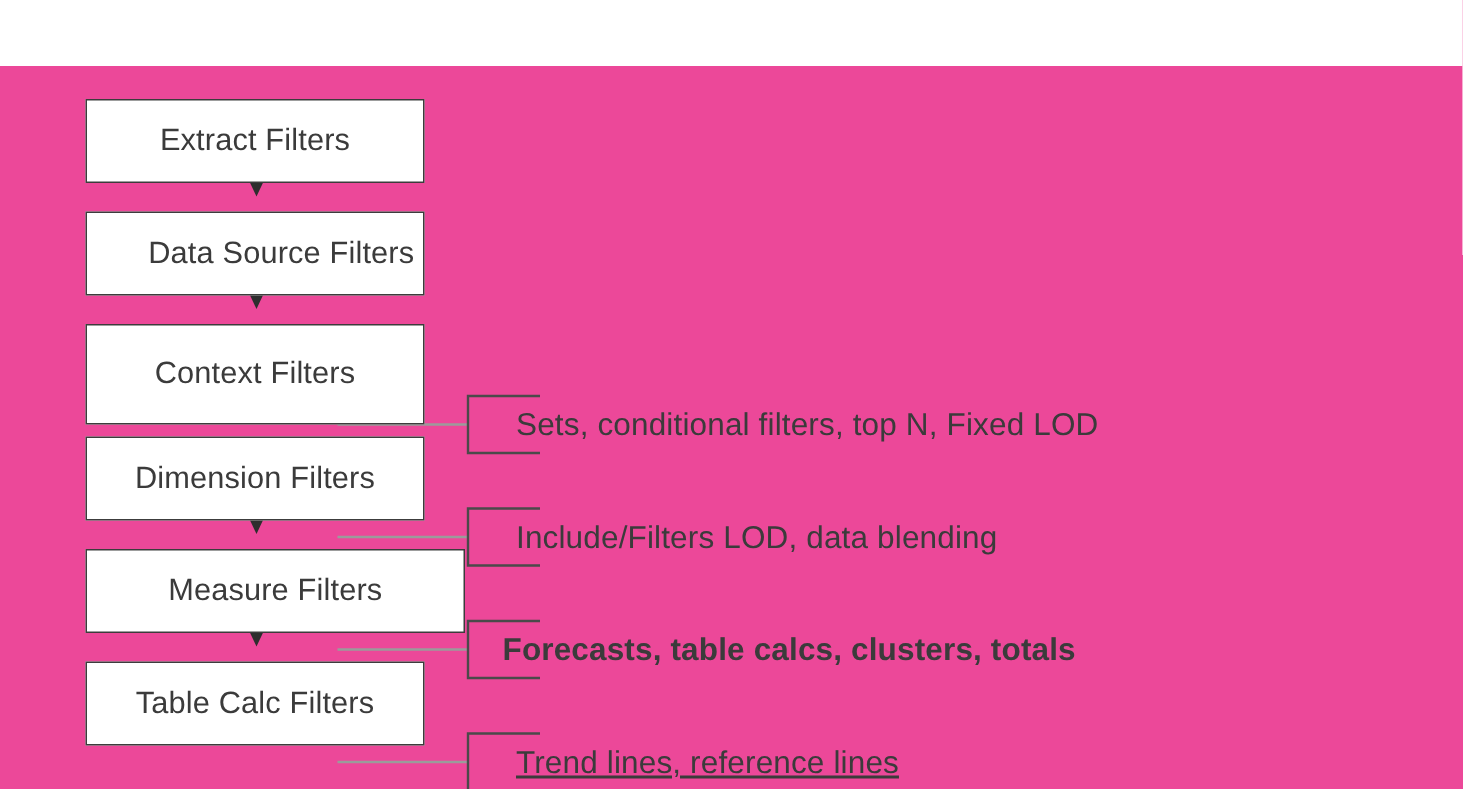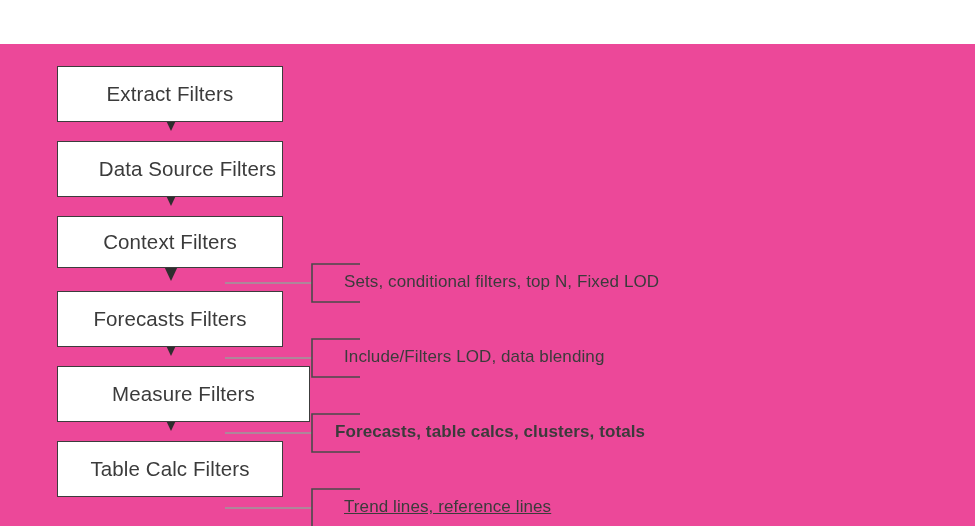--- a/index.html
+++ b/index.html
@@ -38,21 +38,21 @@
   }
   .flow-box-label {
     font-size: 20.5px;
     color: #3b3b3b;
     letter-spacing: 0.1px;
     line-height: 1;
     white-space: nowrap;
   }
   .annotation-label {
     position: absolute;
-    font-size: 17px;
+    font-size: 21px;
     color: #3b3b3b;
     letter-spacing: 0.1px;
     line-height: 1;
     white-space: nowrap;
   }
 </style>
 </head>
 <body>
 
 <div id="canvas">
@@ -79,25 +79,25 @@
       </g>
   </svg>
 
   <div id="boxes-layer">
       <div class="flow-box" style="left: 57px; top: 22px; width: 226px; height: 56px; border-color: rgb(60, 60, 60);">
         <span class="flow-box-label" style="color: rgb(59, 59, 59);">Extract Filters</span>
       </div>
       <div class="flow-box" style="left: 57px; top: 97px; width: 226px; height: 56px; border-color: rgb(60, 60, 60); padding-left: 35px;">
         <span class="flow-box-label" style="color: rgb(59, 59, 59);">Data Source Filters</span>
       </div>
-      <div class="flow-box" style="left: 57px; top: 172px; width: 226px; height: 52px; border-color: rgb(60, 60, 60);">
+      <div class="flow-box" style="left: 57px; top: 172px; width: 226px; height: 67px; border-color: rgb(60, 60, 60);">
         <span class="flow-box-label" style="color: rgb(59, 59, 59);">Context Filters</span>
       </div>
       <div class="flow-box" style="left: 57px; top: 247px; width: 226px; height: 56px; border-color: rgb(60, 60, 60);">
-        <span class="flow-box-label" style="color: rgb(59, 59, 59);">Forecasts Filters</span>
+        <span class="flow-box-label" style="color: rgb(59, 59, 59);">Dimension Filters</span>
       </div>
       <div class="flow-box" style="left: 57px; top: 322px; width: 253px; height: 56px; border-color: rgb(60, 60, 60);">
         <span class="flow-box-label" style="color: rgb(59, 59, 59);">Measure Filters</span>
       </div>
       <div class="flow-box" style="left: 57px; top: 397px; width: 226px; height: 56px; border-color: rgb(60, 60, 60);">
         <span class="flow-box-label" style="color: rgb(59, 59, 59); text-align: center;">Table Calc Filters</span>
       </div>
     </div>
   <div id="annotations-layer">
       <div class="annotation-label" style="left: 344px; top: 229px; color: rgb(59, 59, 59);">Sets, conditional filters, top N, Fixed LOD</div>

